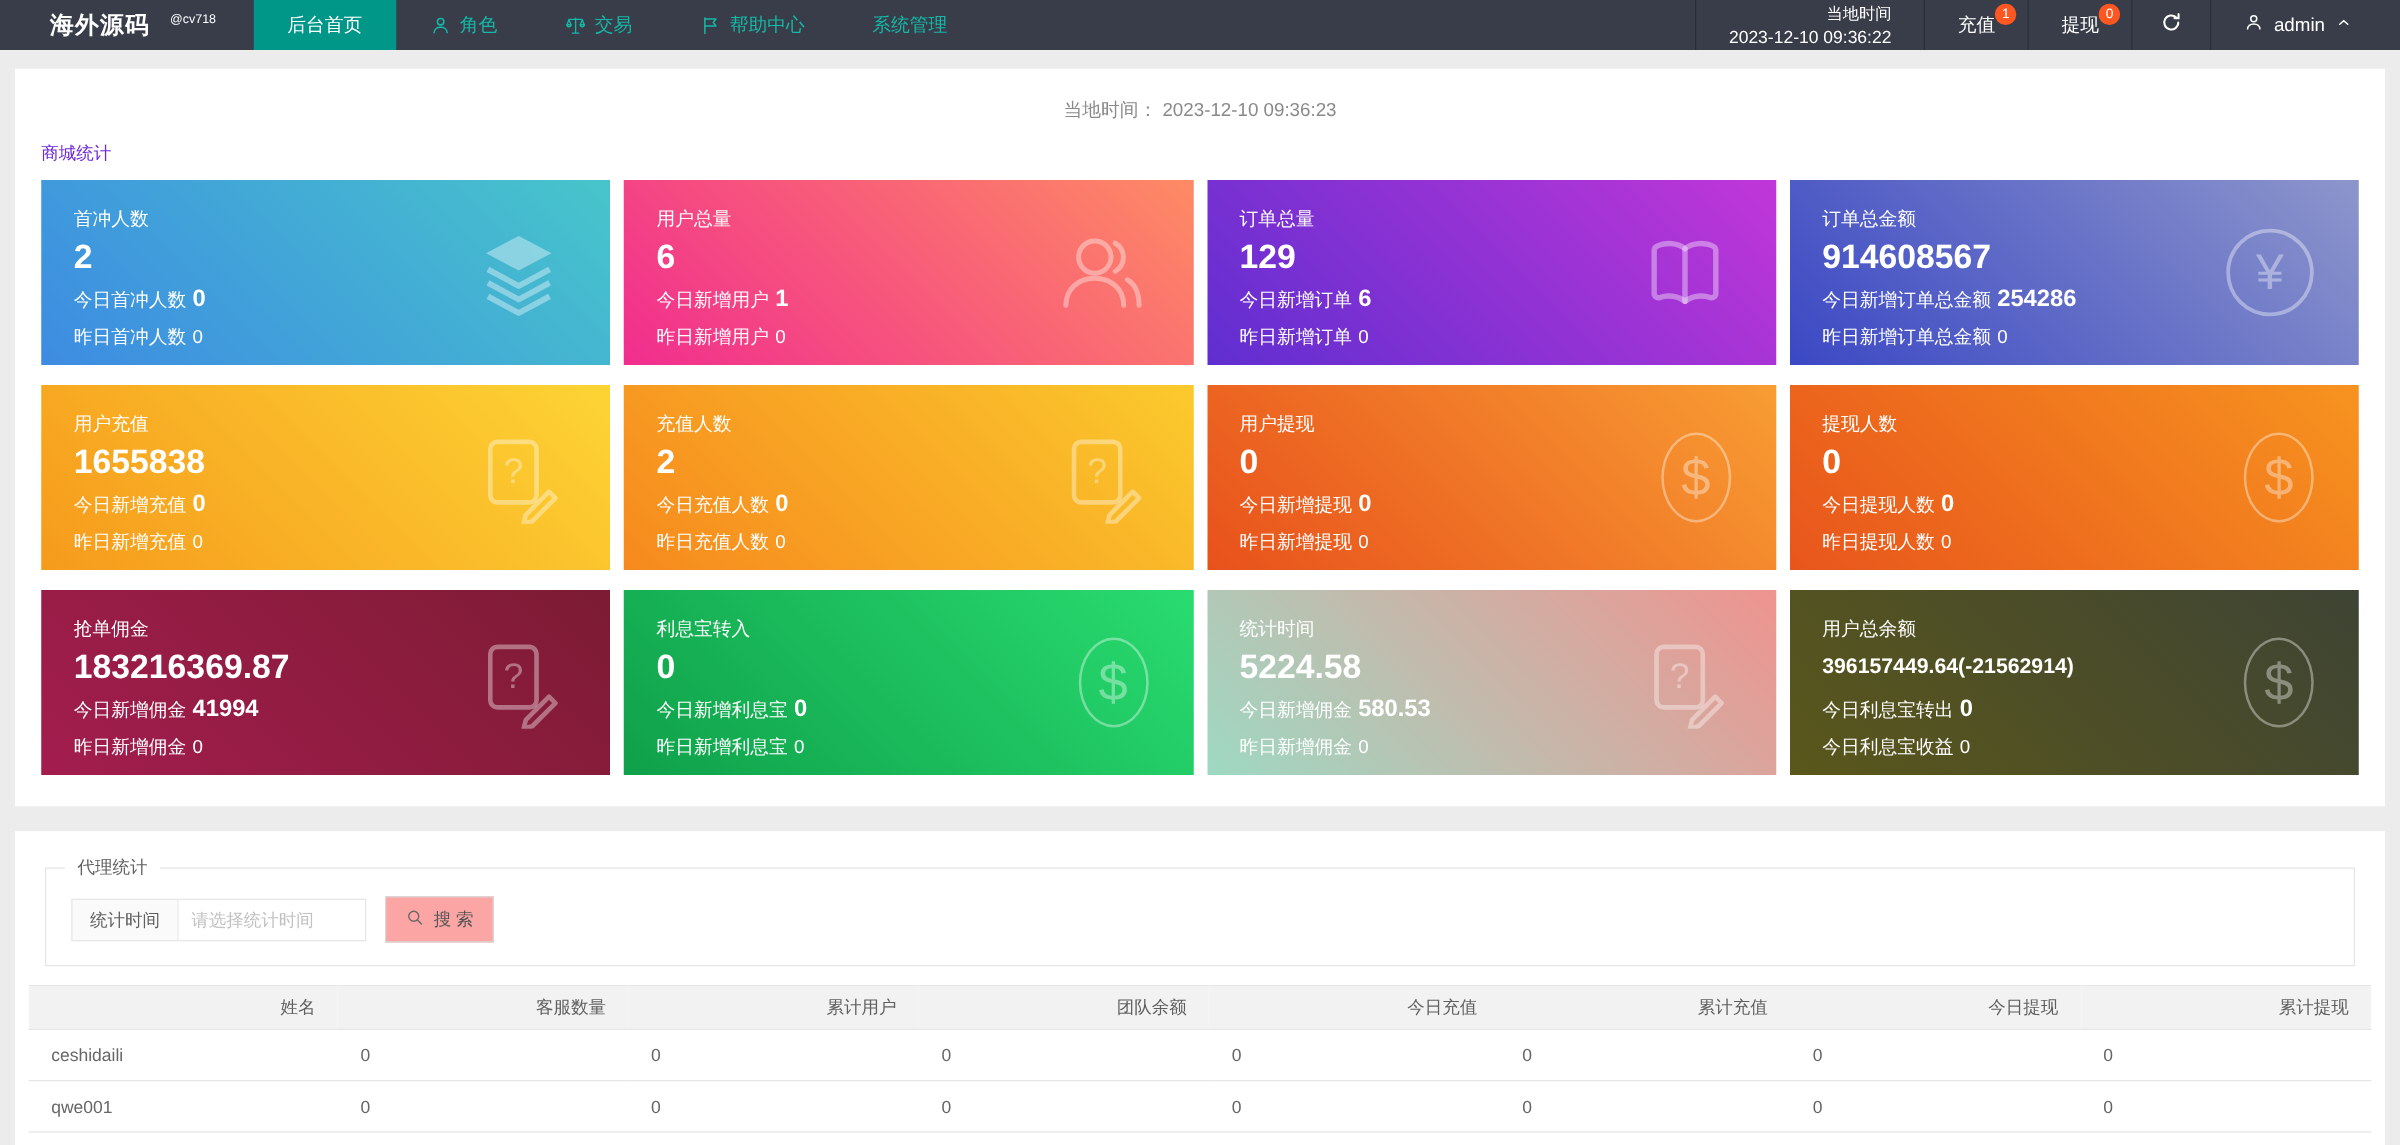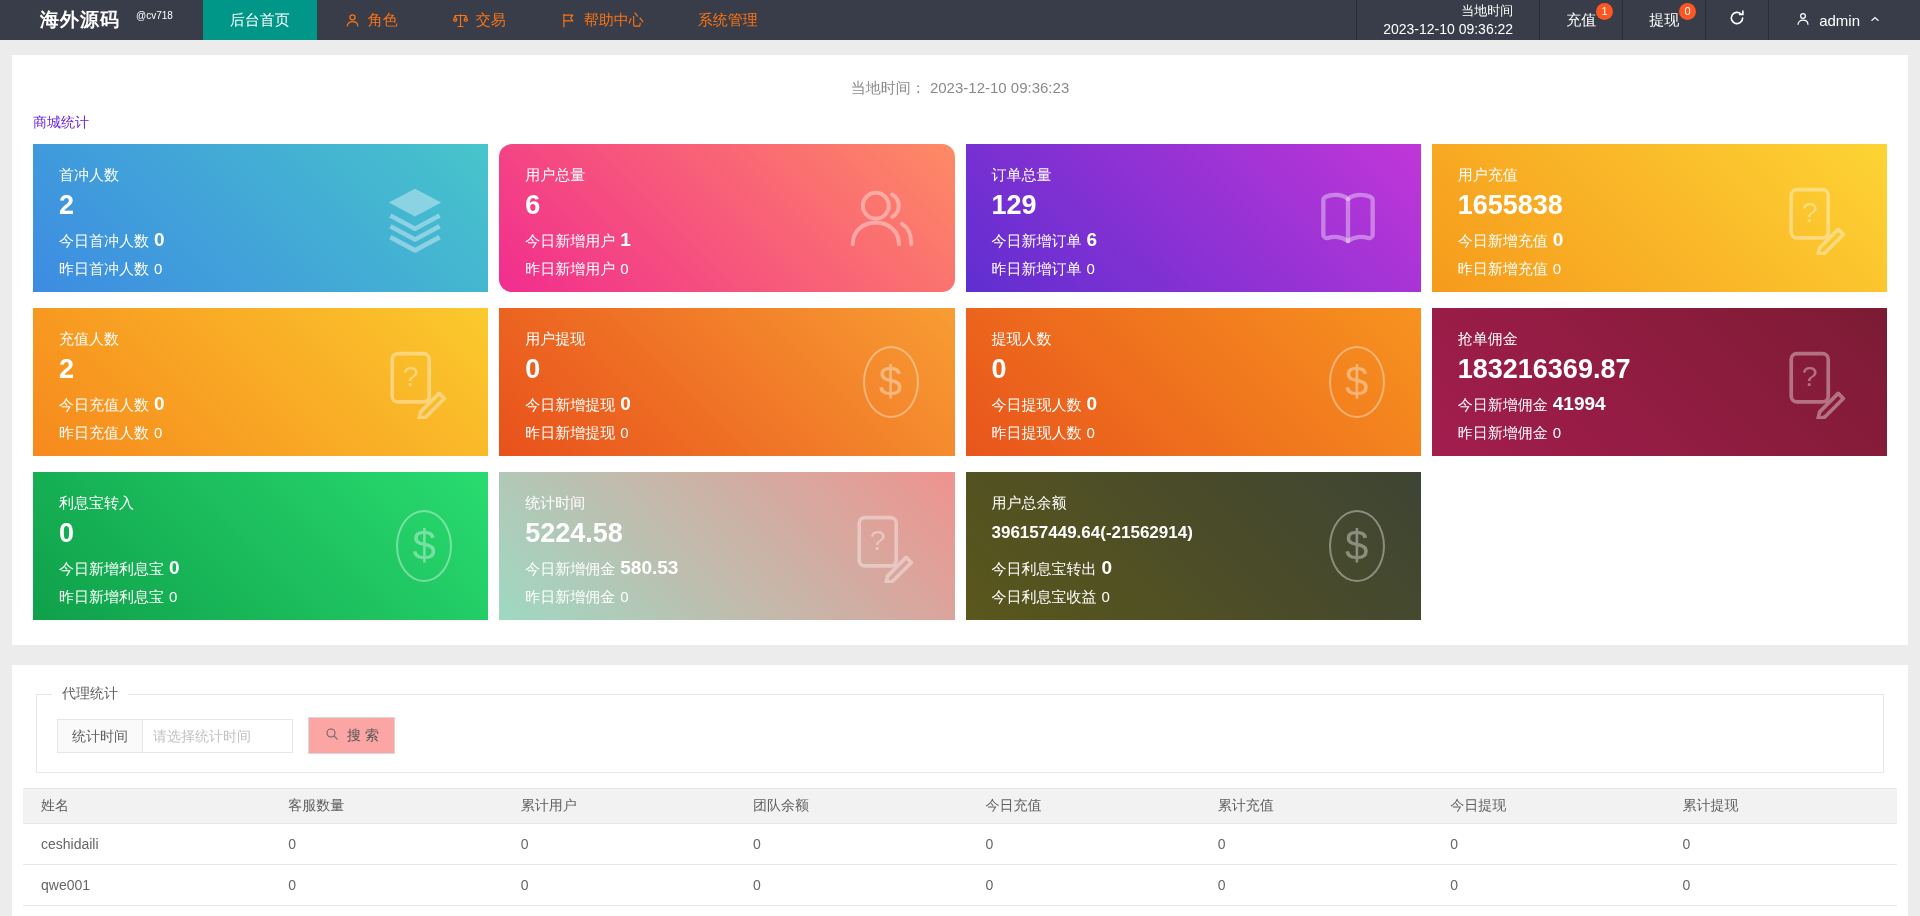--- a/index.html
+++ b/index.html
@@ -9,21 +9,21 @@
     font-family:"Liberation Sans","DejaVu Sans",sans-serif;
     overflow:hidden;
     color:#333;
   }
   
   .navbar { display:flex; height:40px; background:#393D49; align-items:stretch; }
   .brand { display:flex; align-items:center; padding:0 30px 0 40px; color:#fff; }
   .brand-name { font-size:19px; font-weight:bold; letter-spacing:1px; }
   .brand-sub  { font-size:10px; margin:-10px 0 0 16px; }
   .nav-menu { display:flex; align-items:stretch; }
-  .nav-item { display:flex; align-items:center; gap:7px; padding:0 27px; color:#f97316; font-size:15px; cursor:pointer; white-space:nowrap; }
+  .nav-item { display:flex; align-items:center; gap:7px; padding:0 27px; color:#14b8a6; font-size:15px; cursor:pointer; white-space:nowrap; }
   .nav-item.active { background:#009688; color:#fff; }
   .nav-item svg { width:17px; height:17px; }
   .nav-right { margin-left:auto; display:flex; align-items:stretch; }
   .nav-time { display:flex; flex-direction:column; justify-content:center; align-items:flex-end; padding:0 26px; color:#fff;
               border-left:1px solid rgba(0,0,0,.25); border-right:1px solid rgba(0,0,0,.25); }
   .nav-time-label { font-size:13px; line-height:18px; }
   .nav-time-value { font-size:14px; line-height:18px; }
   .nav-action { position:relative; display:flex; align-items:center; padding:0 26px; color:#fff; font-size:15px;
                 border-right:1px solid rgba(0,0,0,.25); cursor:pointer; }
   .badge { position:absolute; top:3px; right:9px; min-width:17px; height:17px; line-height:17px; border-radius:9px;
@@ -65,21 +65,21 @@
   .filter-input { height:34px; width:150px; border:1px solid #e6e6e6; border-left:none; padding:0 10px; font-size:14px; color:#333; outline:none; }
   .filter-input::placeholder { color:#c2c2c2; }
   .search-btn { display:flex; align-items:center; gap:7px; margin-left:15px; height:37px; padding:0 15px;
                 background:#fca5a5; border:1px solid #d7d7d7; color:#555; font-size:14px; cursor:pointer;justify-content:center; }
   .search-btn svg { width:16px; height:16px; color:#666; }
 
   
   .table-wrap { margin:15px 11px 0; }
   table { width:100%; border-collapse:collapse; font-size:14px; color:#666; table-layout:fixed; }
   col.c-first { width:13.2%; }
-  thead th { background:#f2f2f2; font-weight:normal; text-align:left; padding:8px 18px; color:#5f5f5f;
+  thead th { background:#f2f2f2; font-weight:normal; text-align:right; padding:8px 18px; color:#5f5f5f;
              border-top:1px solid #e6e6e6; border-bottom:1px solid #e6e6e6; }
   tbody td { padding:12px 18px; border-bottom:1px solid #e6e6e6; background:#fff; }
 </style>
 </head>
 <body>
 
 <header class="navbar">
   <div class="brand">
     <span class="brand-name">海外源码</span>
     <span class="brand-sub">@cv718</span>
@@ -174,21 +174,21 @@
         <div class="card-line"><span>昨日首冲人数</span><span class="v">0</span></div>
         <div class="card-icon">
           <svg viewBox="0 0 24 24" fill="none" stroke="currentColor" stroke-width="1.5" stroke-linejoin="round">
             <path d="M12 2.5L20.5 7 12 11.5 3.5 7z" fill="currentColor" stroke="none"></path>
             <path d="M4 11.2L12 15.5l8-4.3"></path>
             <path d="M4 14.7L12 19l8-4.3"></path>
             <path d="M4 18.2L12 22.5l8-4.3"></path>
           </svg>
         </div>
       </div>
-      <div class="card" style="background: linear-gradient(45deg, rgb(241, 45, 143), rgb(254, 139, 100)); border-radius: 13px;">
+      <div class="card" style="background: linear-gradient(45deg, rgb(241, 45, 143), rgb(254, 139, 100));">
         <div class="card-title">用户总量</div>
         <div class="card-value">6</div>
         <div class="card-line"><span>今日新增用户</span><span class="v-strong">1</span></div>
         <div class="card-line"><span>昨日新增用户</span><span class="v">0</span></div>
         <div class="card-icon">
           <svg viewBox="0 0 24 24" fill="none" stroke="currentColor" stroke-width="1.3" stroke-linecap="round">
             <circle cx="10" cy="8" r="4.2"></circle>
             <path d="M2.5 20.5c0-4.3 3.3-7 7.5-7s7.5 2.7 7.5 7"></path>
             <path d="M15.3 4.4a4.2 4.2 0 0 1 0 7.3"></path>
             <path d="M18.5 13.9c2 1.2 3 3.4 3 6.6"></path>
@@ -198,20 +198,29 @@
       <div class="card" style="background: linear-gradient(45deg, rgb(95, 46, 208), rgb(193, 54, 216));">
         <div class="card-title">订单总量</div>
         <div class="card-value">129</div>
         <div class="card-line"><span>今日新增订单</span><span class="v-strong">6</span></div>
         <div class="card-line"><span>昨日新增订单</span><span class="v">0</span></div>
         <div class="card-icon">
           <svg viewBox="0 0 24 24" fill="none" stroke="currentColor" stroke-width="1.4" stroke-linejoin="round" stroke-linecap="round">
             <path d="M12 5.8C10.2 4.3 7 4.1 4.8 5.1c-.5.2-.8.7-.8 1.2v11.2c0 .7.8 1.2 1.5 1 1.9-.7 4.6-.5 6.5 1 1.9-1.5 4.6-1.7 6.5-1 .7.2 1.5-.3 1.5-1V6.3c0-.5-.3-1-.8-1.2-2.2-1-5.4-.8-7.2.7z"></path>
             <path d="M12 5.8v13.7"></path>
           </svg>
+        </div>
+      </div>
+      <div class="card" style="background: linear-gradient(45deg, rgb(59, 72, 196), rgb(141, 150, 203));">
+        <div class="card-title">订单总金额</div>
+        <div class="card-value">914608567</div>
+        <div class="card-line"><span>今日新增订单总金额</span><span class="v-strong">254286</span></div>
+        <div class="card-line"><span>昨日新增订单总金额</span><span class="v">0</span></div>
+        <div class="card-icon">
+          <div class="icon-circle">¥</div>
         </div>
       </div>
       <div class="card" style="background: linear-gradient(45deg, rgb(246, 154, 28), rgb(253, 212, 52));">
         <div class="card-title">用户充值</div>
         <div class="card-value">1655838</div>
         <div class="card-line"><span>今日新增充值</span><span class="v-strong">0</span></div>
         <div class="card-line"><span>昨日新增充值</span><span class="v">0</span></div>
         <div class="card-icon">
           <svg viewBox="0 0 26 26" fill="none" stroke="currentColor" stroke-width="1.3" stroke-linejoin="round" stroke-linecap="round">
             <rect x="5" y="3" width="13" height="17" rx="2"></rect>

